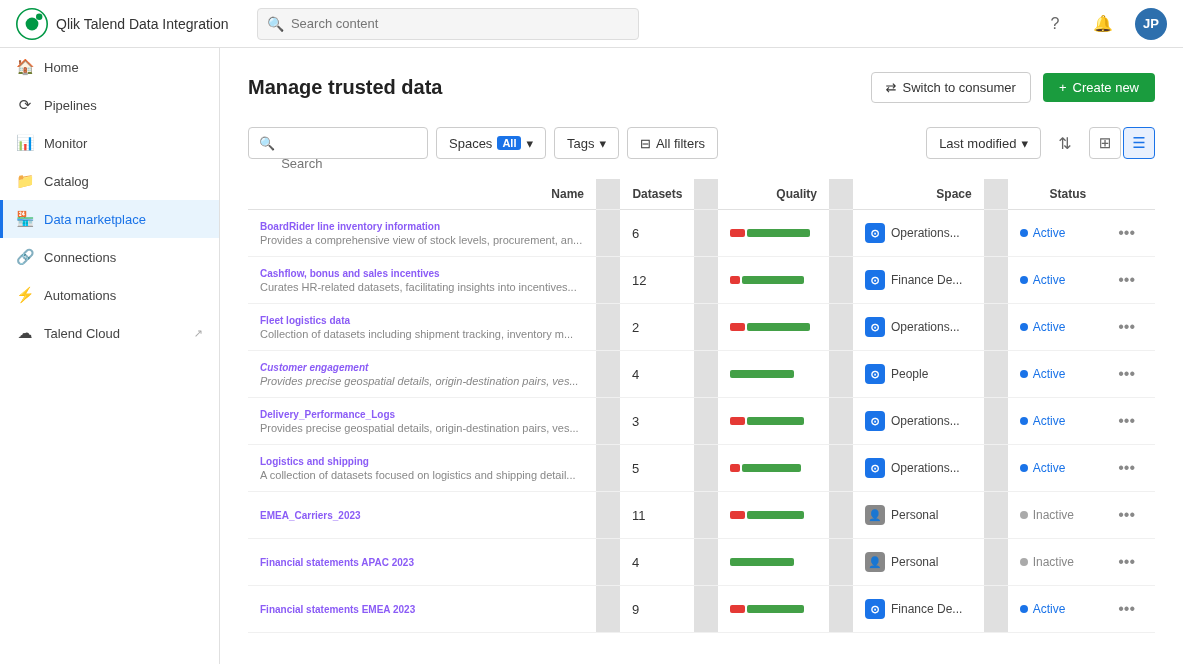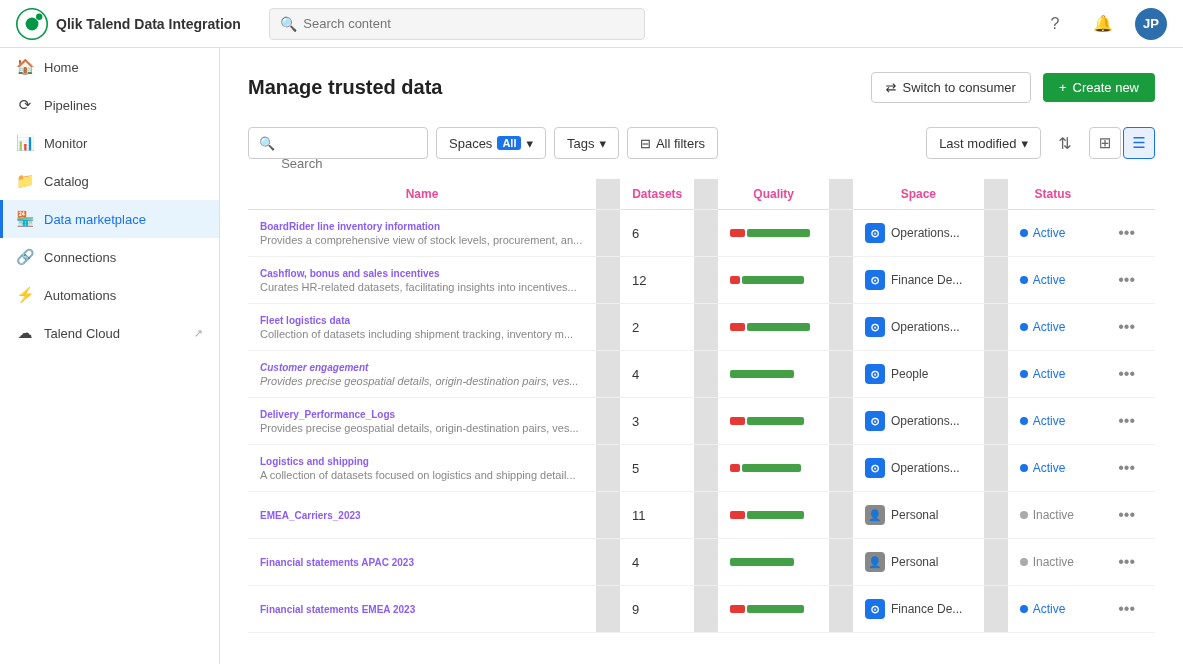--- a/index.html
+++ b/index.html
@@ -12,21 +12,21 @@
       border-bottom: 1px solid #e0e0e0;
       display: flex;
       align-items: center;
       padding: 0 16px;
       gap: 12px;
       flex-shrink: 0;
       z-index: 10;
     }
     .topnav-logo { display: flex; align-items: center; gap: 8px; }
     .topnav-logo .qlik-icon { width: 32px; height: 32px; }
-    .topnav-appname { font-size: 14px; font-weight: 700; color: #333; }
+    .topnav-appname { font-size: 14px; font-weight: 400; color: #333; }
     .topnav-search {
       flex: 1;
       max-width: 440px;
       margin: 0 16px;
       display: flex;
       align-items: center;
       background: #f5f5f5;
       border: 1px solid #ddd;
       border-radius: 4px;
       padding: 0 10px;
@@ -173,25 +173,25 @@
       color: #666;
       font-size: 15px;
     }
     .view-btn.active { background: #e8f0fe; border-color: #1a73e8; color: #1a73e8; }
     .sort-lines-btn { width: 32px; height: 32px; display: flex; align-items: center; justify-content: center; border: none; background: transparent; cursor: pointer; color: #666; font-size: 16px; }
 
     
     .data-table { width: 100%; border-collapse: collapse; }
     .data-table thead tr { border-bottom: 1px solid #e0e0e0; }
     .data-table th {
-      text-align: center;
+      text-align: right;
       padding: 8px 12px;
       font-size: 12px;
       font-weight: 600;
-      color: #ec4899;
+      color: #404040;
       white-space: nowrap;
     }
     .data-table th.sortable { cursor: pointer; }
     .data-table td {
       padding: 10px 12px;
       font-size: 13px;
       color: #333;
       border-bottom: 1px solid #f0f0f0;
       vertical-align: middle;
     }

